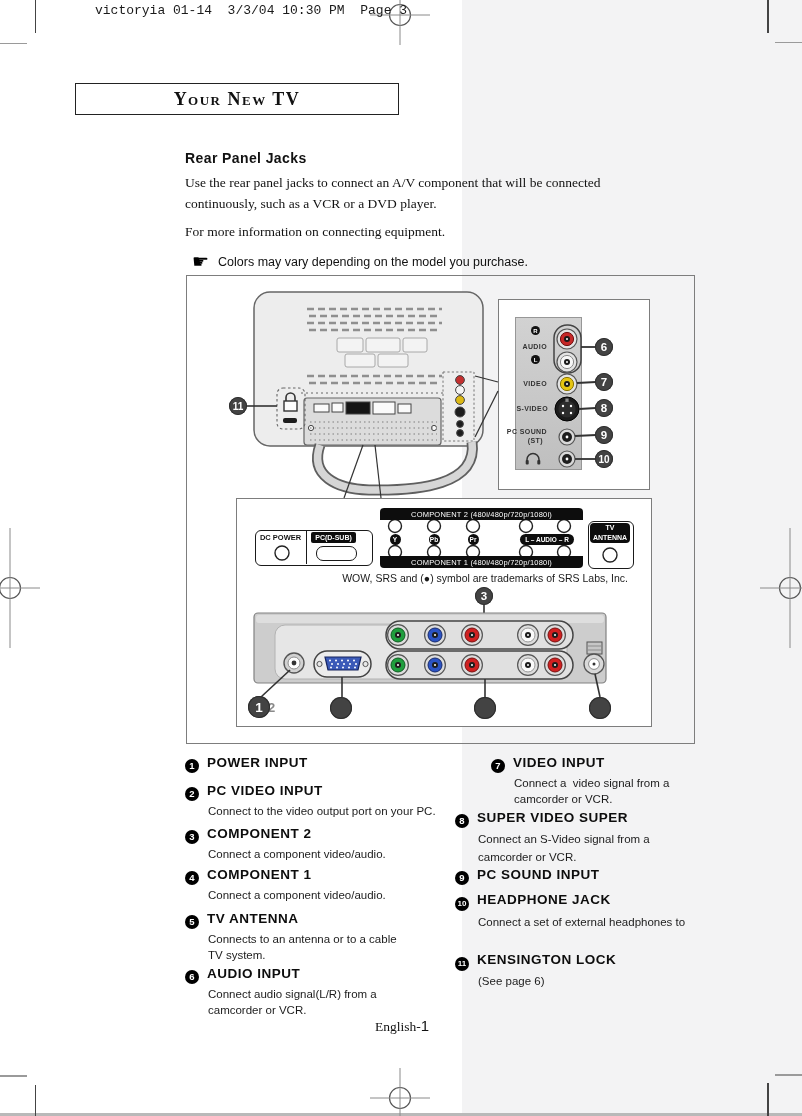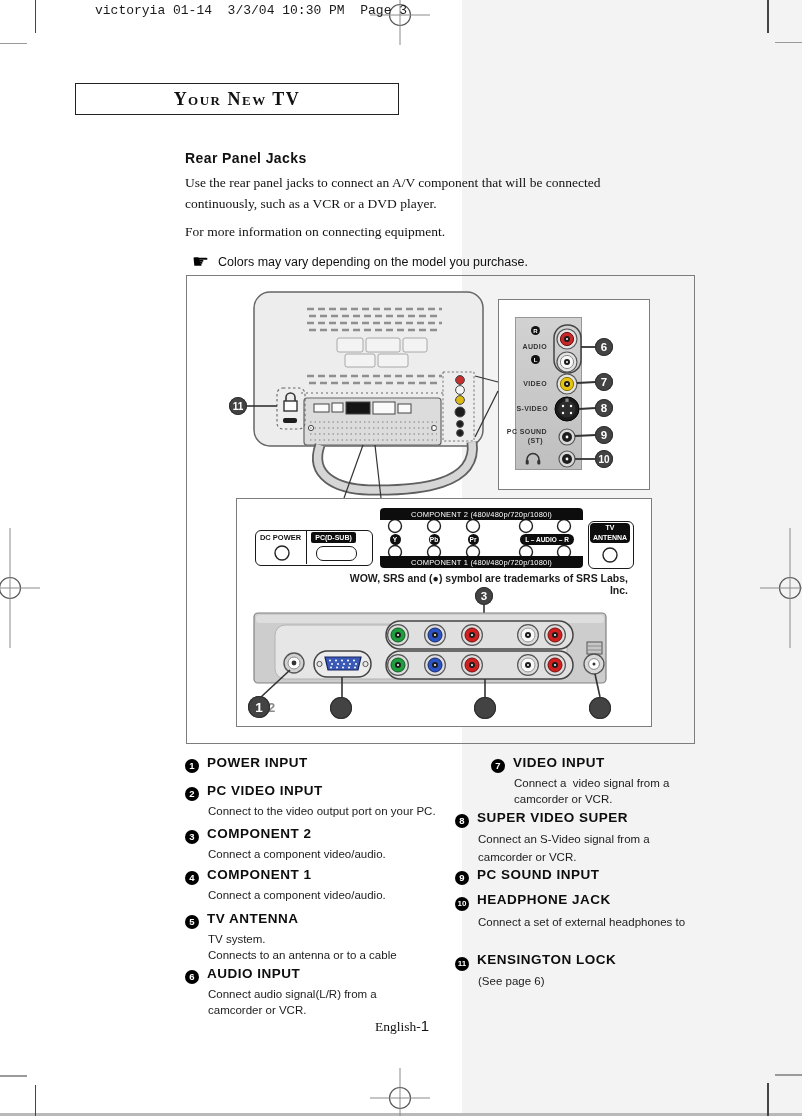--- a/index.html
+++ b/index.html
@@ -68,21 +68,21 @@
             letter-spacing:.2px;z-index:3;}
   .comp-mid{position:absolute;left:193px;top:244px;width:203px;height:36px;background:#fff;z-index:2;}
   .ypbpr{position:absolute;z-index:4;width:11px;height:11px;border-radius:50%;background:#0d0d0d;color:#fff;
          font-size:6.5px;font-weight:bold;display:flex;align-items:center;justify-content:center;}
   .lr-pill{position:absolute;left:333px;top:258px;width:54px;height:10.5px;border-radius:6px;background:#0d0d0d;
            color:#fff;font-size:6.5px;font-weight:bold;display:flex;align-items:center;justify-content:center;z-index:4;}
   .ant-box{position:absolute;left:401px;top:245px;width:44px;height:46px;border:1.6px solid #1a1a1a;border-radius:6px;
            background:transparent;z-index:3;}
   .ant-label{position:absolute;left:403px;top:247px;width:40px;height:20px;background:#0d0d0d;border-radius:4px;
              color:#fff;font-size:7px;font-weight:bold;text-align:center;line-height:10px;z-index:4;}
-  .srs{position:absolute;left:149px;top:296px;width:292px;text-align:right;font-size:10.5px;font-weight:700;
+  .srs{position:absolute;left:149px;top:296px;width:292px;text-align:right;font-size:10.5px;font-weight:400;
        color:#1a1a1a;z-index:3;}
 
   
   .item{position:absolute;z-index:2;width:280px;}
   .lnum{display:inline-block;width:14px;height:14px;border-radius:50%;background:#000;color:#fff;
         font-size:9.5px;font-weight:bold;text-align:center;line-height:14px;vertical-align:-2px;}
   .ltitle{margin-left:8px;font-size:13.5px;font-weight:bold;letter-spacing:.5px;color:#0d0d0d;}
   .ldesc{margin:3px 0 0 23px;font-size:11.5px;line-height:15.5px;color:#1c1c1c;white-space:pre-wrap;}
 
   .footer{position:absolute;left:375px;top:1017px;z-index:2;}
@@ -428,21 +428,21 @@
 <div class="item" style="left:185px;top:824px;">
   <span class="lnum">3</span><span class="ltitle">COMPONENT 2</span>
   <div class="ldesc"><div>Connect a component video/audio.</div></div>
 </div>
 <div class="item" style="left:185px;top:865px;">
   <span class="lnum">4</span><span class="ltitle">COMPONENT 1</span>
   <div class="ldesc"><div>Connect a component video/audio.</div></div>
 </div>
 <div class="item" style="left:185px;top:909px;">
   <span class="lnum">5</span><span class="ltitle">TV ANTENNA</span>
-  <div class="ldesc"><div>TV system.</div><div>Connects to an antenna or to a cable</div></div>
+  <div class="ldesc"><div>Connects to an antenna or to a cable</div><div>TV system.</div></div>
 </div>
 <div class="item" style="left:185px;top:964px;">
   <span class="lnum">6</span><span class="ltitle">AUDIO INPUT</span>
   <div class="ldesc"><div>Connect audio signal(L/R) from a</div><div>camcorder or VCR.</div></div>
 </div>
 
 <div class="item" style="left:455px;top:753px;margin-left:36px;">
   <span class="lnum">7</span><span class="ltitle">VIDEO INPUT</span>
   <div class="ldesc"><div>Connect a  video signal from a</div><div>camcorder or VCR.</div></div>
 </div>

